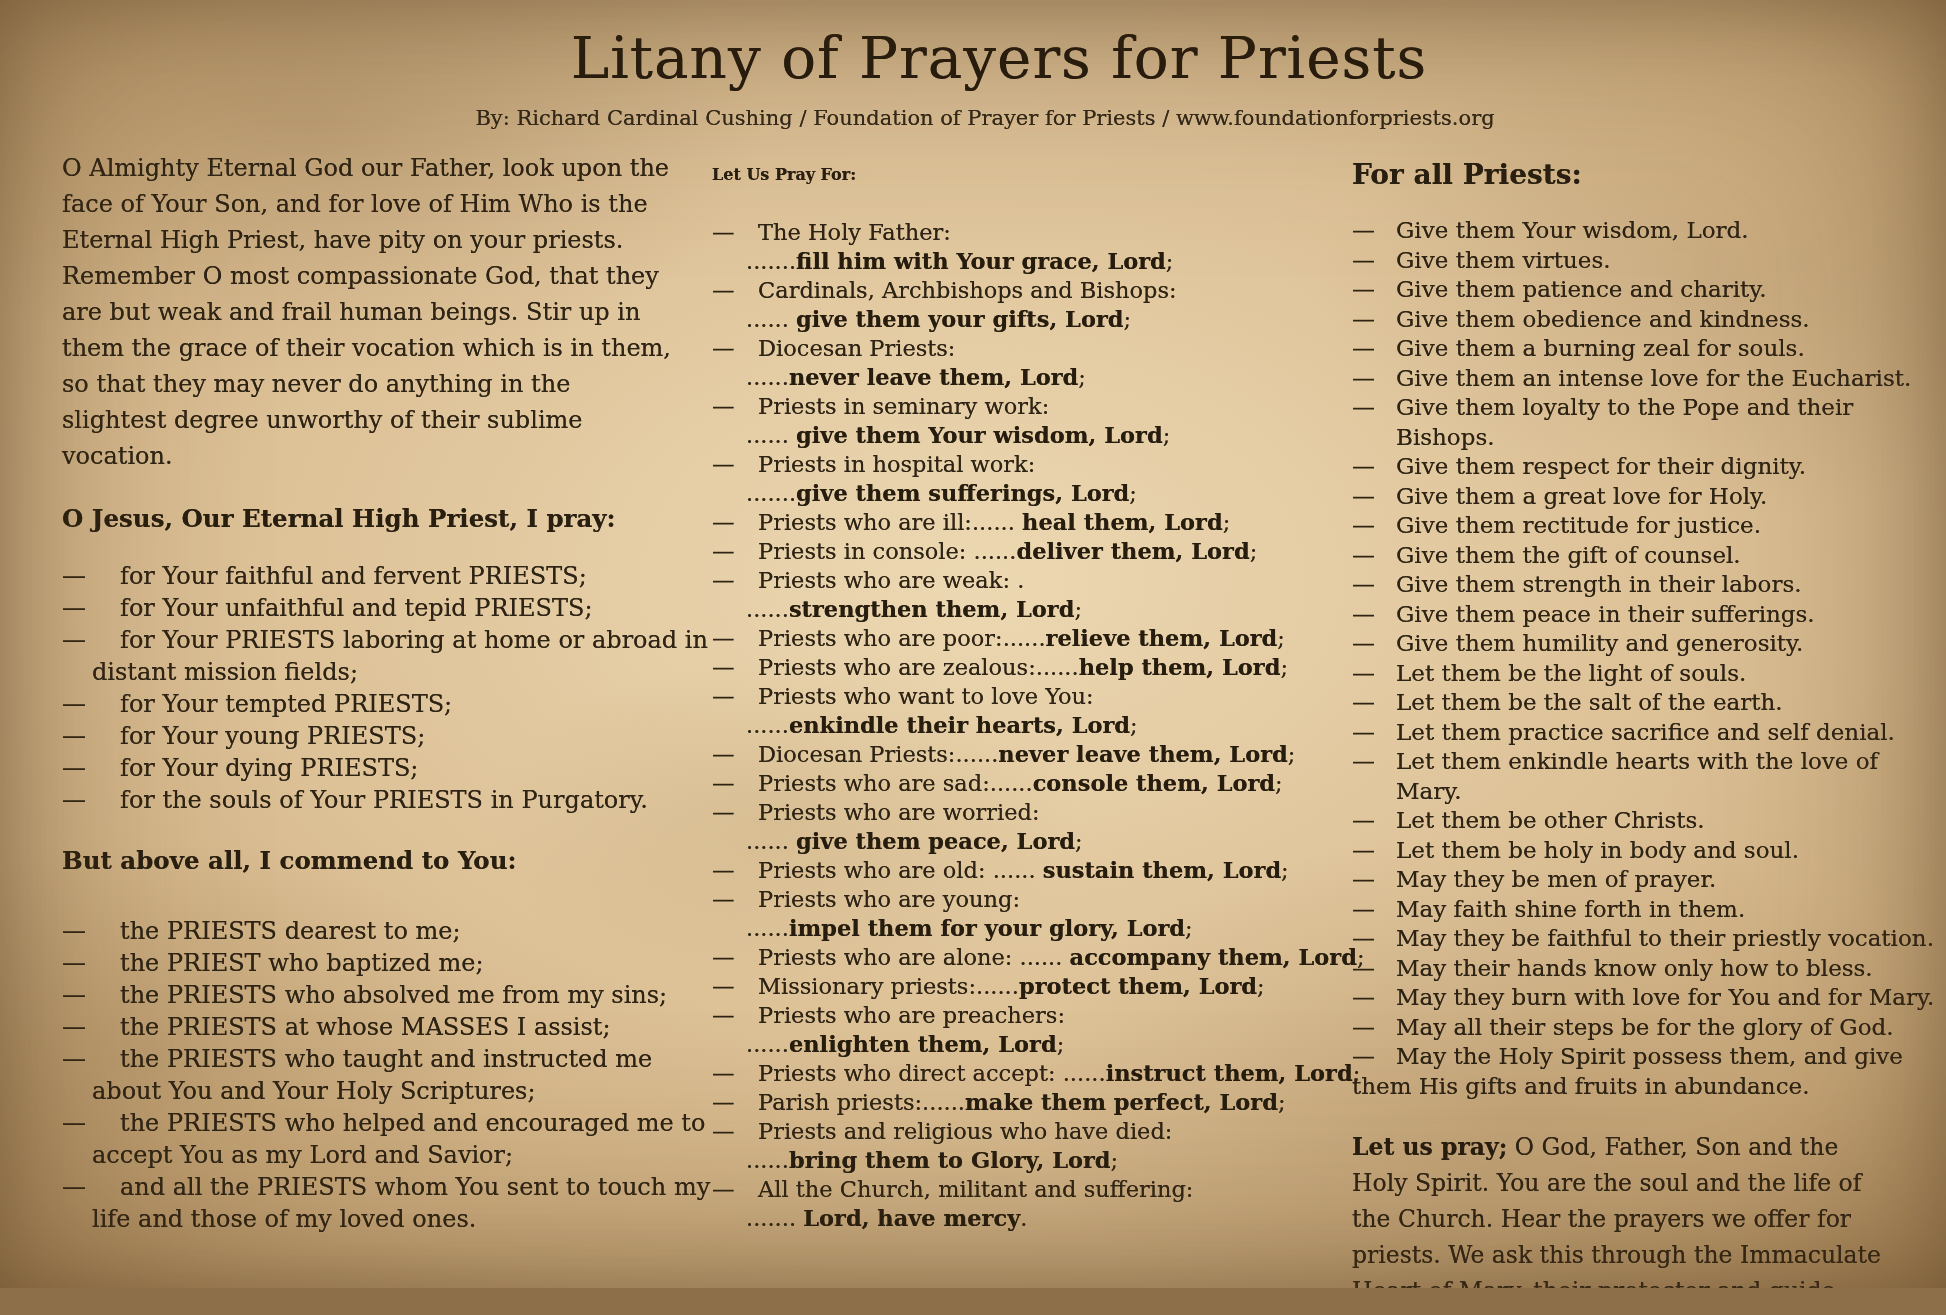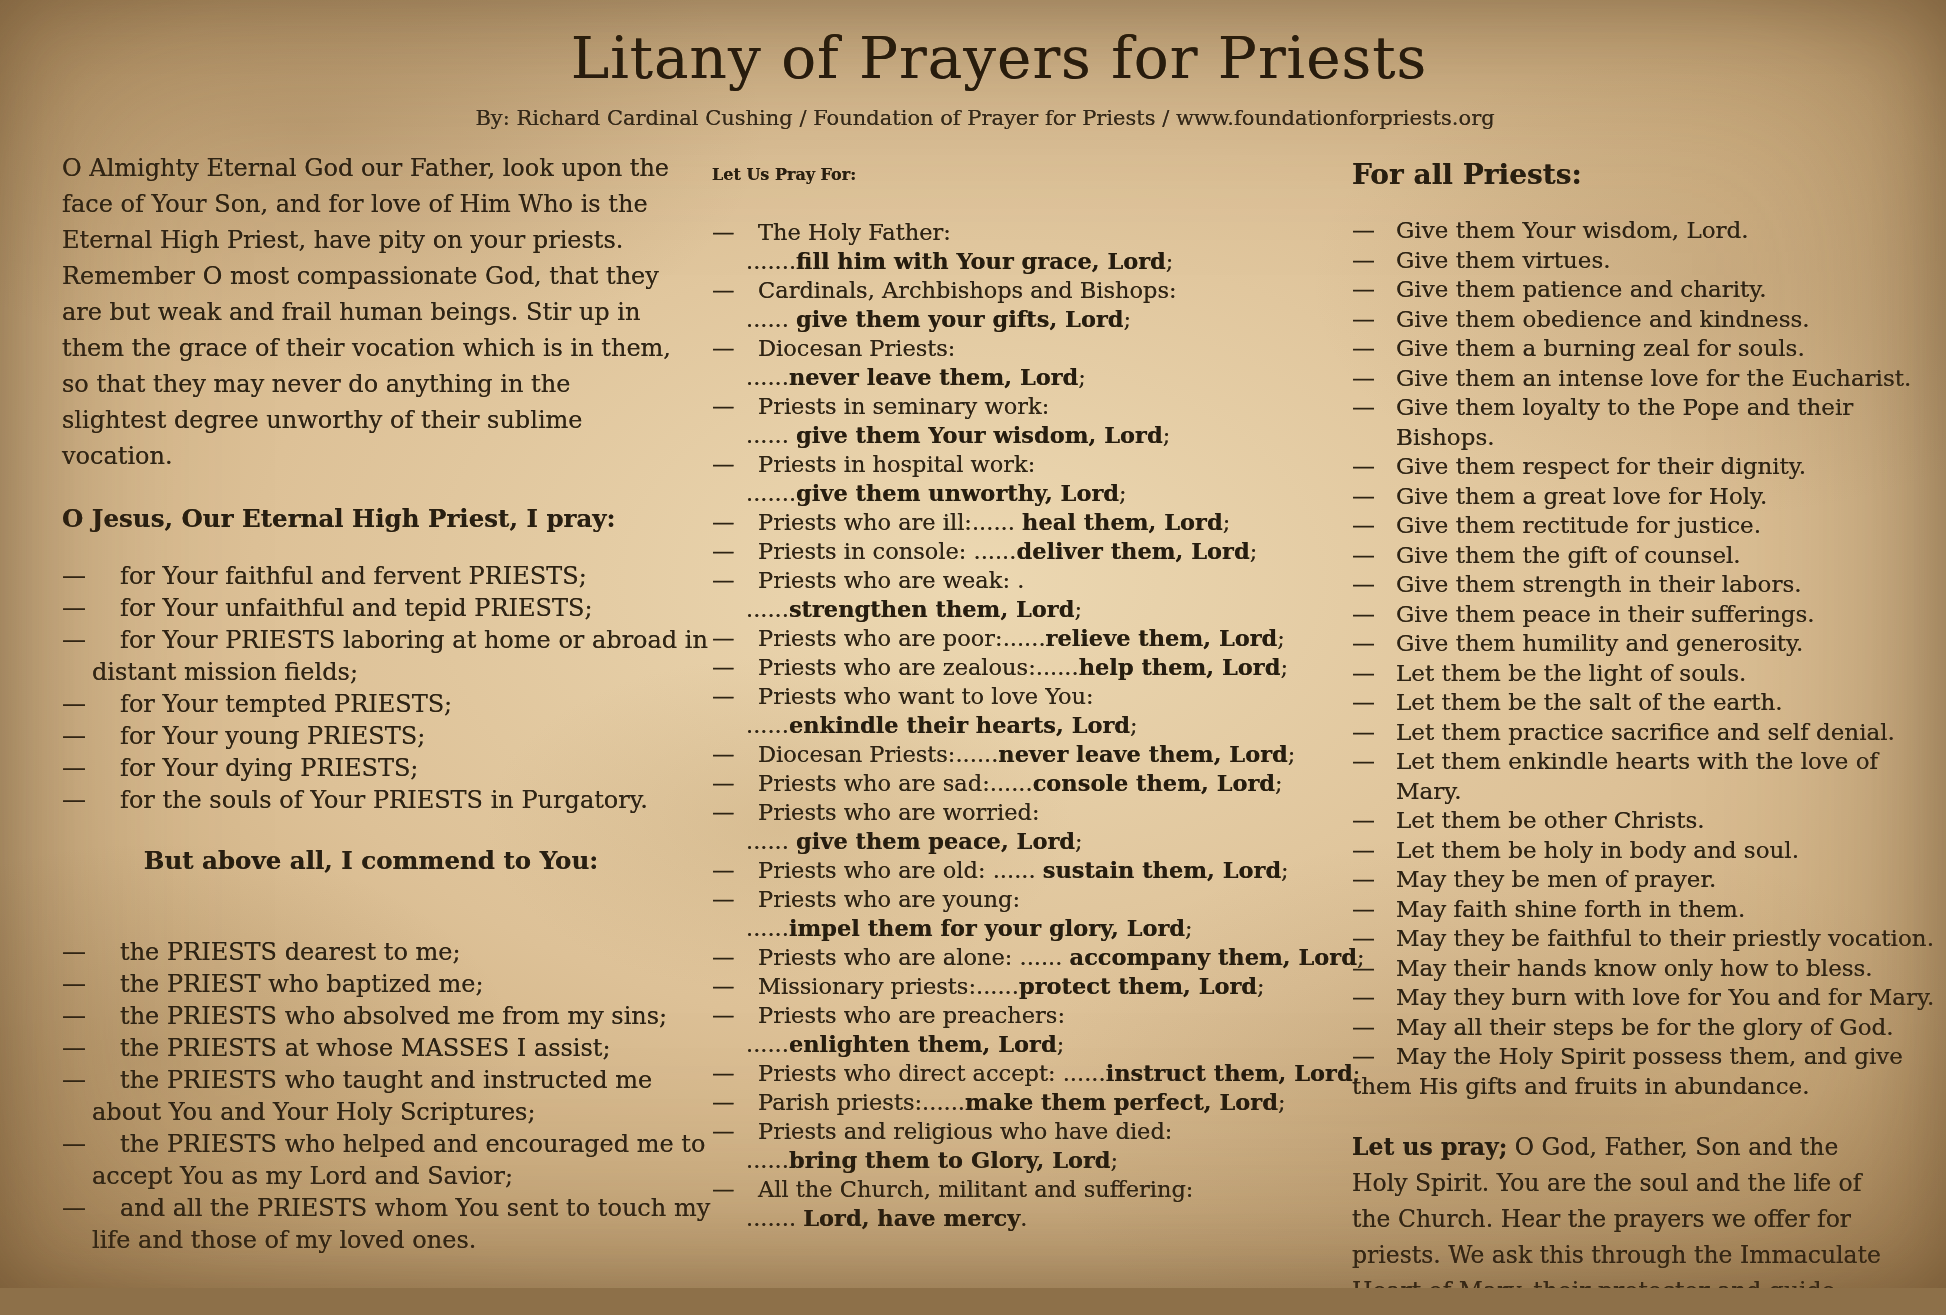--- a/index.html
+++ b/index.html
@@ -31,21 +31,21 @@
     position:absolute; top:106px; left:0; width:100%;
     text-align:center; font-size:21px; color:#32281a; transform:translateX(12px);
   }
   .col { position:absolute; }
   .heading { font-weight:700; color:#281f11; }
 
   
   .col-left { left:62px; top:150px; width:618px; font-size:24px; }
   .opening { margin:0 0 30px 0; line-height:36px; }
   .col-left .heading { font-size:24.5px; line-height:30px; margin:0 0 26px 0; }
-  .col-left .heading.second { margin:30px 0 60px 0;text-align:center; }
+  .col-left .heading.second { margin:30px 0 39px 0; }
   .col-left .row { line-height:32px; white-space:nowrap; padding-left:58px; }
   .col-left .dash { display:inline-block; width:58px; margin-left:-58px; }
   .col-left .cont { margin-left:-28px; }
 
   
   .col-mid { left:712px; top:156px; width:624px; font-size:22.5px; }
   .col-mid .heading { font-size:16px; line-height:30px; margin:4px 0 28px 0; }
   .pet-row, .resp-line { line-height:29px; white-space:nowrap; }
   .pet-row { padding-left:46px; }
   .pet-row .dash { display:inline-block; width:46px; margin-left:-46px; }
@@ -98,21 +98,21 @@
     <div class="petitions">
         <div class="pet-row"><span class="dash">—</span><span class="lead">The Holy Father:</span></div>
         <div class="resp-line"><span class="dots">.......</span><b class="resp">fill him with Your grace, Lord</b><span class="tail">;</span></div>
         <div class="pet-row"><span class="dash">—</span><span class="lead">Cardinals, Archbishops and Bishops:</span></div>
         <div class="resp-line"><span class="dots">...... </span><b class="resp">give them your gifts, Lord</b><span class="tail">;</span></div>
         <div class="pet-row"><span class="dash">—</span><span class="lead">Diocesan Priests:</span></div>
         <div class="resp-line"><span class="dots">......</span><b class="resp">never leave them, Lord</b><span class="tail">;</span></div>
         <div class="pet-row"><span class="dash">—</span><span class="lead">Priests in seminary work:</span></div>
         <div class="resp-line"><span class="dots">...... </span><b class="resp">give them Your wisdom, Lord</b><span class="tail">;</span></div>
         <div class="pet-row"><span class="dash">—</span><span class="lead">Priests in hospital work:</span></div>
-        <div class="resp-line"><span class="dots">.......</span><b class="resp">give them unworthy, Lord</b><span class="tail">;</span></div>
+        <div class="resp-line"><span class="dots">.......</span><b class="resp">give them sufferings, Lord</b><span class="tail">;</span></div>
         <div class="pet-row"><span class="dash">—</span><span class="lead">Priests who are ill:</span><span class="dots">...... </span><b class="resp">heal them, Lord</b><span class="tail">;</span></div>
         <div class="pet-row"><span class="dash">—</span><span class="lead">Priests in console: </span><span class="dots">......</span><b class="resp">deliver them, Lord</b><span class="tail">;</span></div>
         <div class="pet-row"><span class="dash">—</span><span class="lead">Priests who are weak: .</span></div>
         <div class="resp-line"><span class="dots">......</span><b class="resp">strengthen them, Lord</b><span class="tail">;</span></div>
         <div class="pet-row"><span class="dash">—</span><span class="lead">Priests who are poor:</span><span class="dots">......</span><b class="resp">relieve them, Lord</b><span class="tail">;</span></div>
         <div class="pet-row"><span class="dash">—</span><span class="lead">Priests who are zealous:</span><span class="dots">......</span><b class="resp">help them, Lord</b><span class="tail">;</span></div>
         <div class="pet-row"><span class="dash">—</span><span class="lead">Priests who want to love You:</span></div>
         <div class="resp-line"><span class="dots">......</span><b class="resp">enkindle their hearts, Lord</b><span class="tail">;</span></div>
         <div class="pet-row"><span class="dash">—</span><span class="lead">Diocesan Priests:</span><span class="dots">......</span><b class="resp">never leave them, Lord</b><span class="tail">;</span></div>
         <div class="pet-row"><span class="dash">—</span><span class="lead">Priests who are sad:</span><span class="dots">......</span><b class="resp">console them, Lord</b><span class="tail">;</span></div>

